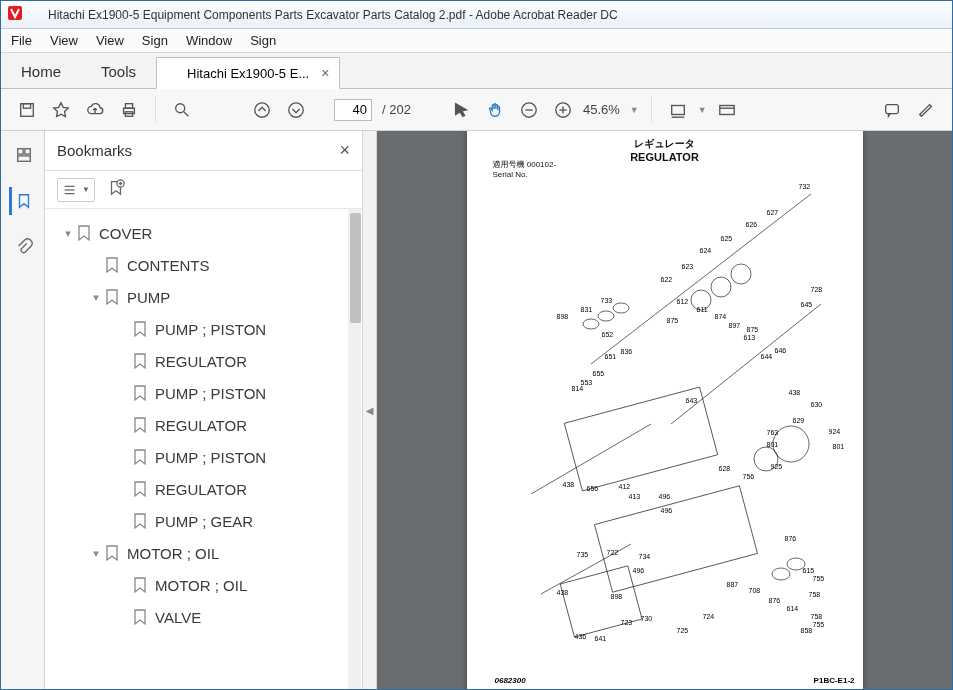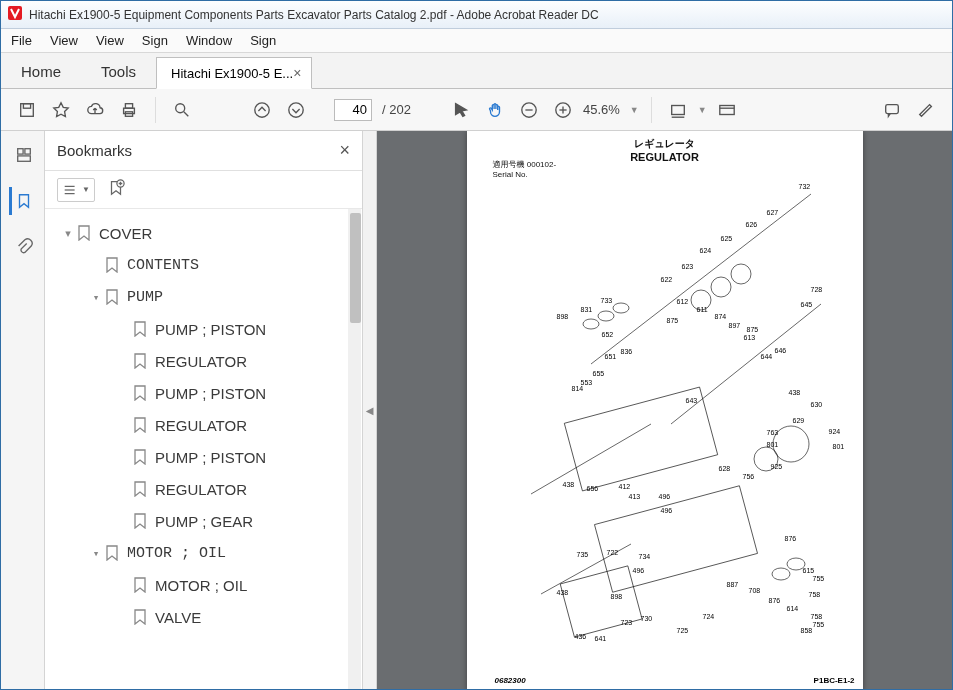--- a/index.html
+++ b/index.html
@@ -1,24 +1,24 @@
 <!DOCTYPE html>
 <html><head>
 <meta charset="utf-8">
 <style>
 * { box-sizing: border-box; margin: 0; padding: 0; }
 body { font-family: "Segoe UI", Arial, sans-serif; font-size: 13px; background: #fff; width: 953px; height: 690px; overflow: hidden; border: 1px solid #2f6da5; display: flex; flex-direction: column; }
-.titlebar { height: 28px; background: linear-gradient(#fdfeff, #e8f0f8); display: flex; align-items: center; padding: 0 6px; border-bottom: 1px solid #c0cddc; }
+.titlebar { height: 28px; background: linear-gradient(#fdfeff, #e8f0f8); display: flex; align-items: center; padding: 0 6px; border-bottom: 1px solid #c0cddc; gap: 19px; }
 .titlebar svg { width: 16px; height: 16px; }
 .titlebar-text { margin-left: 6px; font-size: 12px; color: #333; }
 .menubar { height: 24px; display: flex; align-items: center; padding: 0 10px; gap: 18px; border-bottom: 1px solid #d8d8d8; background: #fafafa; }
 .menubar span { font-size: 13px; color: #222; cursor: default; }
 .tabbar { height: 36px; background: #f3f3f3; display: flex; align-items: flex-end; border-bottom: 1px solid #bfbfbf; }
 .home-tab { padding: 8px 20px; font-size: 15px; color: #333; }
-.doc-tab { background: #fff; border: 1px solid #bfbfbf; border-bottom: 1px solid #fff; padding: 7px 10px 7px 14px; font-size: 13px; display: flex; align-items: center; gap: 0; margin-bottom: -1px; }
+.doc-tab { background: #fff; border: 1px solid #bfbfbf; border-bottom: 1px solid #fff; padding: 7px 10px 7px 30px; font-size: 13px; display: flex; align-items: center; gap: 12px; margin-bottom: -1px; }
 .doc-tab-close { color: #666; font-size: 14px; }
 .toolbar { height: 42px; background: #f7f7f7; border-bottom: 1px solid #d0d0d0; display: flex; align-items: center; padding: 0 12px; gap: 6px; }
 .t-btn { width: 28px; height: 28px; display: inline-flex; align-items: center; justify-content: center; color: #555; }
 .t-btn svg { width: 18px; height: 18px; stroke: #555; fill: none; stroke-width: 1.5; }
 .t-sep { width: 1px; height: 26px; background: #ddd; margin: 0 6px; }
 .page-input { width: 38px; height: 22px; text-align: right; padding-right: 4px; border: 1px solid #bbb; font-size: 13px; }
 .page-total { color: #444; margin-left: 4px; }
 .zoom-text { color: #444; font-size: 13px; }
 .content { flex: 1; display: flex; overflow: hidden; }
 .rail { width: 44px; background: #f5f5f5; border-right: 1px solid #d4d4d4; display: flex; flex-direction: column; align-items: center; padding-top: 10px; gap: 18px; }
@@ -28,21 +28,21 @@
 .side-panel { width: 318px; border-right: 1px solid #d4d4d4; display: flex; flex-direction: column; background: #fff; }
 .side-header { height: 40px; display: flex; align-items: center; padding: 0 12px; border-bottom: 1px solid #e0e0e0; color: #333; font-size: 15px; }
 .side-header .sp { flex: 1; }
 .side-close { font-size: 18px; color: #555; }
 .side-tools { height: 38px; display: flex; align-items: center; padding: 0 12px; gap: 12px; border-bottom: 1px solid #e8e8e8; color: #666; }
 .side-tools svg { width: 18px; height: 18px; fill: none; stroke: #666; stroke-width: 1.4; }
 .tree-wrap { flex: 1; overflow-y: auto; position: relative; }
 .tree { padding: 8px 0 8px 6px; }
 .tree-row { display: flex; align-items: center; height: 32px; font-size: 15px; color: #3a3a3a; cursor: default; }
 .tree-row.l0 { padding-left: 8px; }
-.tree-row.l1 { padding-left: 36px; font-family: Liberation Mono, monospace; }
+.tree-row.l1 { padding-left: 36px; }
 .tree-row.l2 { padding-left: 64px; }
 .chevron { width: 18px; display: inline-flex; justify-content: center; color: #888; font-size: 11px; }
 .bm-icon { width: 14px; height: 16px; margin-right: 8px; display: inline-block; }
 .bm-icon svg { width: 14px; height: 16px; fill: none; stroke: #888; stroke-width: 1.3; }
 .scroll-hint { position: absolute; right: 1px; top: 0; width: 13px; height: 100%; background: #f0f0f0; }
 .scroll-thumb { position: absolute; right: 1px; top: 4px; width: 11px; height: 110px; background: #c0c0c0; border-radius: 2px; }
 .collapse-handle { width: 14px; display: flex; align-items: center; justify-content: center; border-right: 1px solid #d4d4d4; background: #f2f2f2; }
 .collapse-handle span { font-size: 10px; color: #888; }
 .doc-area { flex: 1; background: #6a6d70; display: flex; justify-content: center; align-items: flex-start; padding-top: 0; overflow: hidden; }
 .page { width: 396px; height: 560px; background: #fff; margin-top: 0; box-shadow: 0 0 6px rgba(0,0,0,.4); position: relative; font-family: Arial, sans-serif; }

